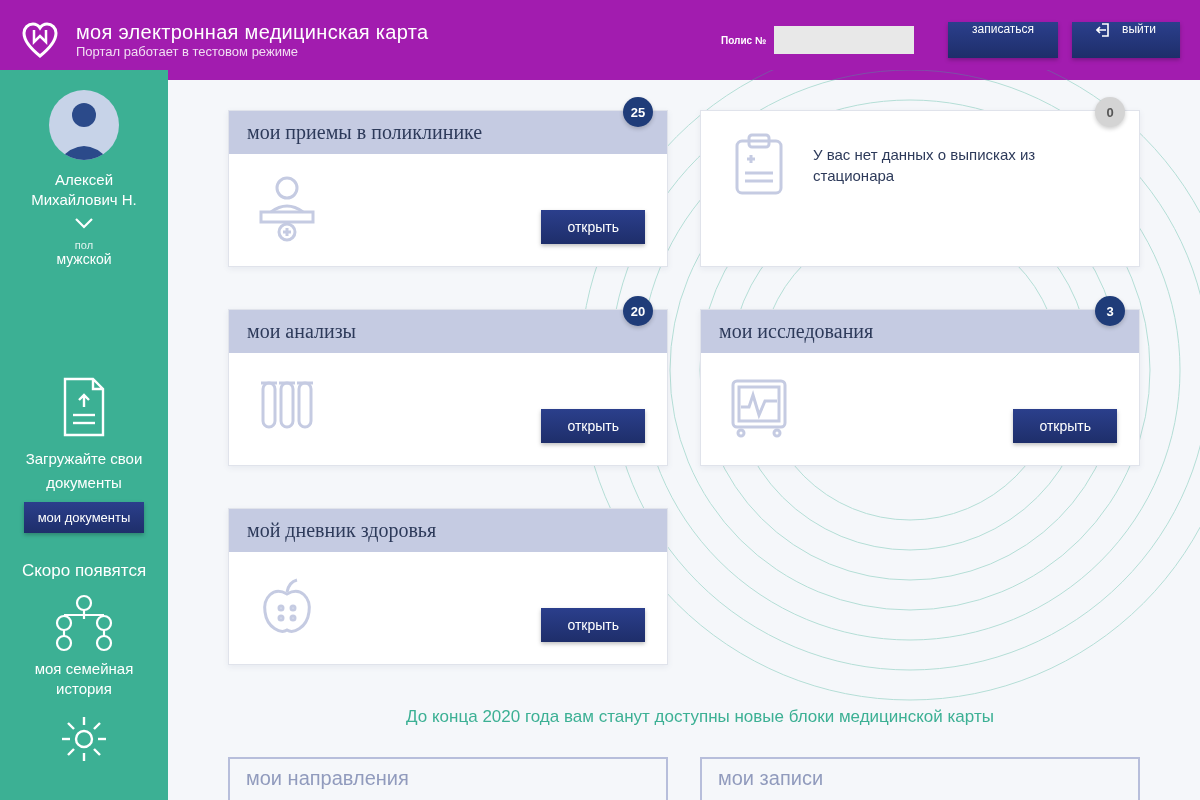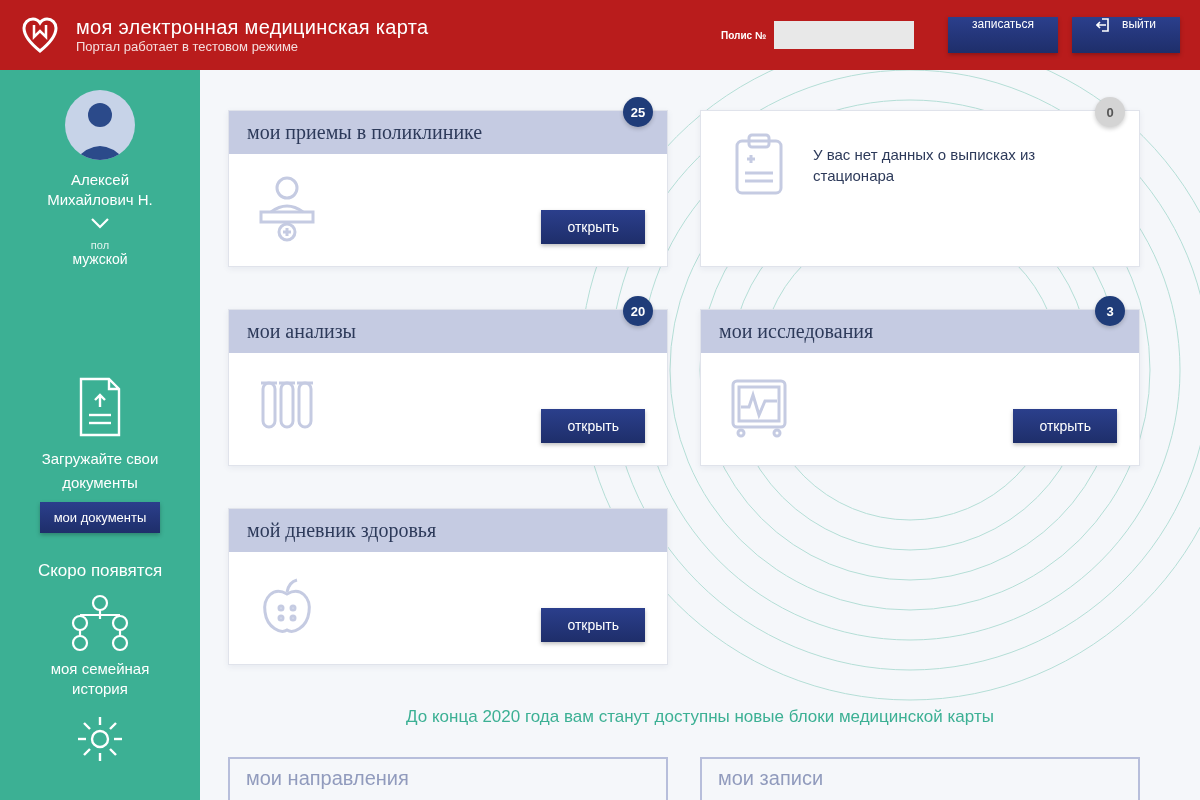--- a/index.html
+++ b/index.html
@@ -8,22 +8,22 @@
     height: 800px;
     font-family: -apple-system, BlinkMacSystemFont, "Segoe UI", Arial, sans-serif;
     overflow: hidden;
     background: #f5f7fa;
     position: relative;
   }
 
   
   .header {
     width: 100%;
-    height: 70px;
-    background: #b91c1c;
+    height: 80px;
+    background: #a21caf;
     display: flex;
     align-items: center;
     padding: 9px 20px;
     color: #fff;
   }
   .logo {
     width: 40px;
     height: 40px;
     margin-right: 16px;
     flex-shrink: 0;
@@ -50,21 +50,21 @@
     display: flex;
     gap: 10px;
     box-shadow: 0 2px 4px rgba(0,0,0,.25);
   }
 
   
   .sidebar {
     position: absolute;
     top: 70px;
     left: 0;
-    width: 200px;
+    width: 168px;
     height: 730px;
     background: #3cb094;
     color: #fff;
     text-align: center;
     padding-top: 20px;
   }
   .avatar {
     width: 70px; height: 70px;
     border-radius: 50%;
     background: #c7d3e8;

